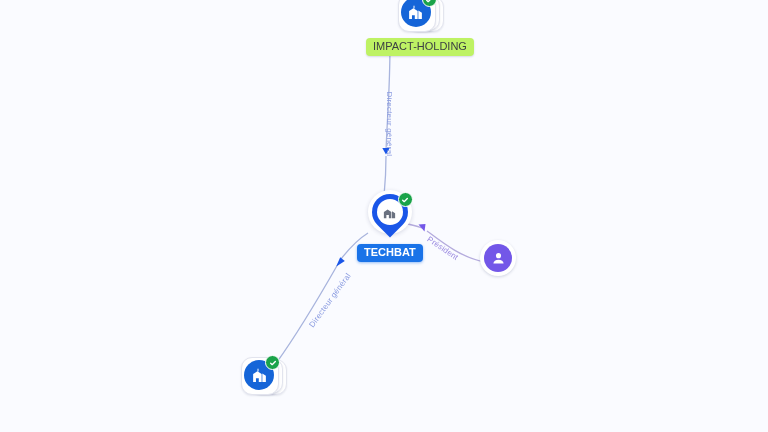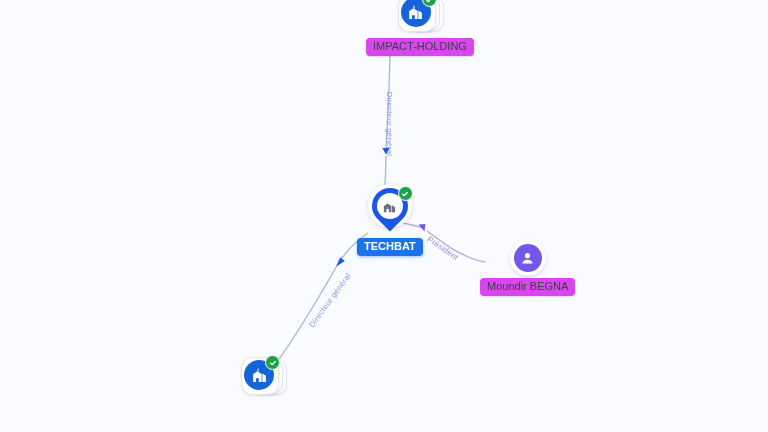--- a/index.html
+++ b/index.html
@@ -133,21 +133,21 @@
     display: flex;
     align-items: center;
     justify-content: center;
   }
 
   
   .label {
     margin-top: 2px;
     padding: 2px 7px 3px 7px;
     border-radius: 4px;
-    background: #d946ef;
+    background: #bef264;
     color: #3c4043;
     font-size: 11px;
     line-height: 13px;
     white-space: nowrap;
     box-shadow: 0 1px 2px rgba(30,40,90,0.16);
   }
   .label.selected {
     background: #1a73e8;
     color: #ffffff;
     font-weight: bold;
@@ -205,21 +205,21 @@
       </div>
       <div class="check">
         <svg width="8" height="8" viewBox="0 0 24 24" aria-hidden="true">
           <path fill="none" stroke="#ffffff" stroke-width="4" stroke-linecap="round" stroke-linejoin="round" d="M5 12.5l4.5 4.5L19 7.5"></path>
         </svg>
       </div>
     </div>
     <div class="label">IMPACT-HOLDING</div>
   </div>
 
-  <div class="node" style="left:357px; top:184px;">
+  <div class="node" style="left:357px; top:190px;">
     <div class="pin-wrap">
       <div class="pin-halo"></div>
       <div class="pin-shape"></div>
       <div class="pin-inner">
         <svg width="15" height="15" viewBox="0 0 24 24" aria-hidden="true">
           <path fill="#6b7280" d="M3 21V11l6-4 6 4v10h-4v-5H7v5H3zm13 0V10l5 3.2V21h-5z"></path>
         </svg>
       </div>
       <div class="check">
         <svg width="8" height="8" viewBox="0 0 24 24" aria-hidden="true">
@@ -252,16 +252,15 @@
   <div class="node" style="left:480px; top:240px;">
     <div class="person-wrap">
       <div class="person-ring"></div>
       <div class="person-circle">
         <svg width="17" height="17" viewBox="0 0 24 24" aria-hidden="true">
           <circle cx="12" cy="8" r="3.6" fill="#ffffff"></circle>
           <path fill="#ffffff" d="M4.8 19.2c0-3.6 3.2-5.6 7.2-5.6s7.2 2 7.2 5.6z"></path>
         </svg>
       </div>
     </div>
-    <div class="label">Moundir BEGNA</div>
   </div>
 
 </div>
 
 </body></html>

